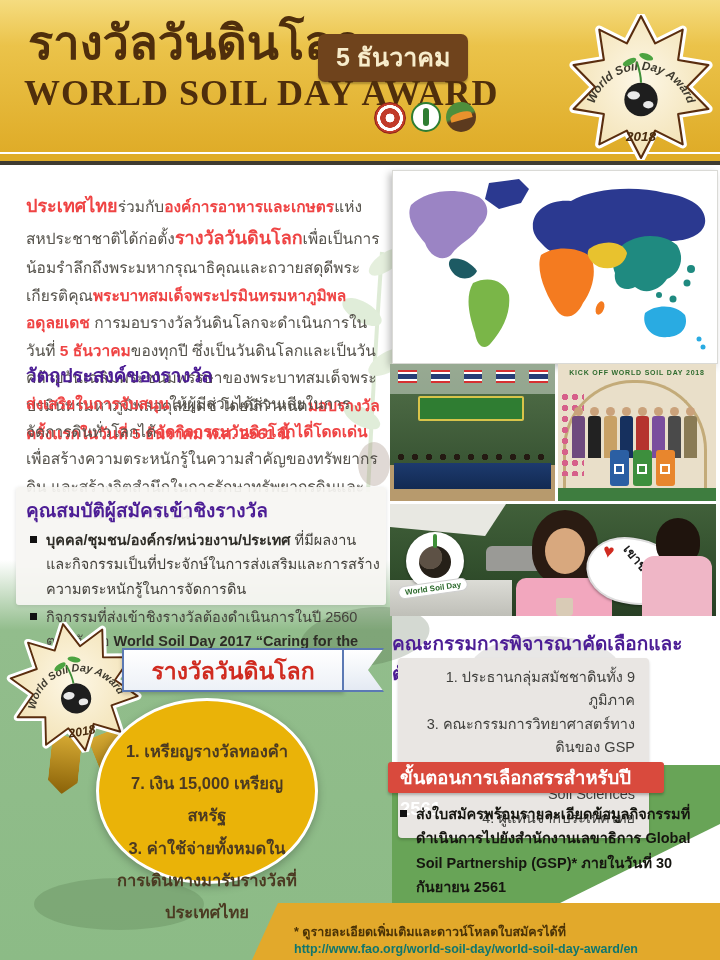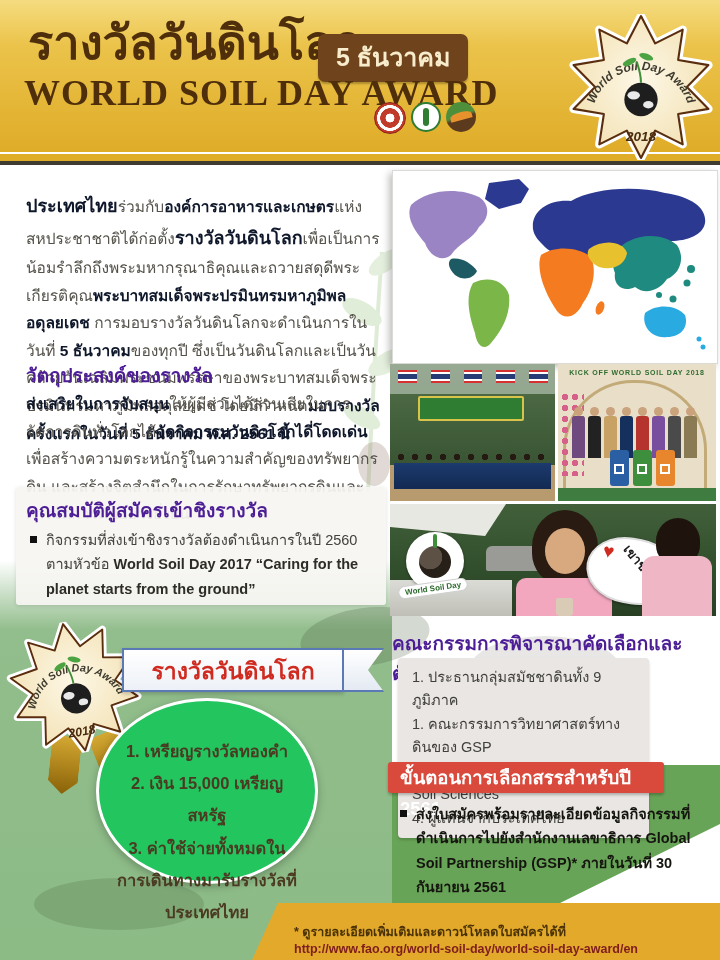--- a/index.html
+++ b/index.html
@@ -35,21 +35,21 @@
   .white-tri{left:556px;top:824px;width:164px;height:81px;background:#FFFFFF;
              clip-path:polygon(100% 0,100% 100%,0 100%);}
   .blob{border-radius:50%;}
   .blob1{left:300px;top:608px;width:130px;height:58px;background:rgba(60,80,50,.22);transform:rotate(-8deg);}
   .blob2{left:430px;top:778px;width:100px;height:52px;background:rgba(40,70,35,.28);}
   .blob3{left:470px;top:636px;width:150px;height:66px;background:rgba(110,105,100,.16);}
   .blob4{left:34px;top:878px;width:170px;height:52px;background:rgba(70,100,60,.22);}
 
   
   .body-text{font-size:15.5px;line-height:1.78;color:#55524B;}
-  .body-text b{color:#0f172a;}
+  .body-text b{color:#ef4444;}
   .intro{left:26px;top:190px;width:354px;}
   .seg-big{font-size:18px;}
   .sec-heading{font-size:19px;font-weight:bold;color:#4c1d95;}
   .objectives-h{left:26px;top:360px;}
   .objectives-p{left:26px;top:390px;width:354px;}
   .qual-box{left:16px;top:487px;width:370px;height:118px;background:rgba(246,245,242,.93);
             border-radius:3px;box-shadow:0 1px 4px rgba(0,0,0,.12);}
   .qual-h{left:26px;top:495px;}
   ul.sq{list-style:none;margin:0;padding:0;}
   ul.sq li{position:relative;padding-left:18px;}
@@ -105,50 +105,50 @@
   .p3-heart-sign{left:196px;top:34px;width:88px;height:62px;background:#fff;border:2px solid #DDD;
     border-radius:50%/55%;transform:rotate(10deg);box-shadow:0 1px 3px rgba(0,0,0,.4);}
   .p3-heart{left:12px;top:6px;color:#D02B20;font-size:19px;line-height:1;}
   .p3-heart-text{left:28px;top:14px;font-size:13px;font-weight:bold;color:#1C1C1C;transform:rotate(40deg);white-space:nowrap;}
   .p3-kid-hair{right:16px;top:14px;width:44px;height:46px;background:#1F140D;border-radius:50% 50% 40% 40%;}
   .p3-kid-body{right:4px;top:52px;width:70px;height:60px;background:#EFB6C6;border-radius:12px 12px 0 0;}
 
   
   .committee-h{left:392px;top:628px;}
   .committee-box{left:398px;top:658px;width:251px;background:#E9E6E3;border-radius:4px;
-                 box-shadow:0 2px 3px rgba(0,0,0,.18);padding:8px 14px;box-sizing:border-box;}
+                 box-shadow:0 2px 3px rgba(0,0,0,.18);padding:8px 14px;box-sizing:border-box;text-align:right;}
   .committee-box ul{list-style:none;margin:0;padding:0;font-size:14.5px;color:#3F3F3C;line-height:1.62;}
   .process-hbar{left:388px;top:762px;width:276px;height:31px;background:#D94A3D;border-radius:3px;
                 color:#fff;font-size:18.5px;font-weight:bold;line-height:31px;padding-left:12px;box-sizing:border-box;
                 box-shadow:0 2px 3px rgba(0,0,0,.25);}
   .process-list{left:398px;top:802px;width:316px;font-size:14.5px;font-weight:bold;color:#15150F;line-height:1.68;}
   .process-list li{margin-bottom:22px;}
 
   
   .badge-svg-top{left:568px;top:14px;}
   .badge-wrap-bottom{left:14px;top:620px;width:140px;height:200px;transform:rotate(-10deg);}
   .ribbon-tail{width:30px;height:58px;background:linear-gradient(#D4A832,#8A6208);
                clip-path:polygon(0 0,100% 0,100% 78%,50% 100%,0 78%);}
   .tail-l{left:28px;top:112px;transform:rotate(16deg);}
   .tail-r{left:76px;top:116px;transform:rotate(-12deg);}
   .ribbon-banner{left:122px;top:648px;width:222px;height:44px;background:linear-gradient(#FFFFFF,#EDF1F7);
     border:2px solid #5B79B4;color:#D02B20;font-size:23px;font-weight:bold;text-align:center;line-height:42px;
     box-shadow:0 2px 4px rgba(0,0,0,.2);box-sizing:border-box;}
   .ribbon-tail-right{left:344px;top:648px;width:40px;height:44px;background:linear-gradient(#FFFFFF,#E4EAF3);
     border-top:2px solid #5B79B4;border-bottom:2px solid #5B79B4;box-sizing:border-box;
     clip-path:polygon(0 0,100% 0,60% 50%,100% 100%,0 100%);}
-  .prize-ellipse{left:96px;top:698px;width:216px;height:180px;border-radius:50%;background:#22c55e;
+  .prize-ellipse{left:96px;top:698px;width:216px;height:180px;border-radius:50%;background:#eab308;
     border:3px solid #fff;box-shadow:0 3px 8px rgba(0,0,0,.25);}
   .prizes{padding:34px 18px 0;text-align:center;font-size:16.5px;font-weight:bold;color:#4B3A22;line-height:1.95;}
 
   
   .footer-gold{left:252px;top:903px;width:468px;height:57px;background:#E2A92B;
                clip-path:polygon(26px 0,100% 0,100% 100%,0 100%);}
   .footer-note{left:294px;top:922px;width:420px;font-size:12.5px;font-weight:bold;color:#4A3206;}
-  .footer-note .url{color:#7f1d1d;}
+  .footer-note .url{color:#0f766e;}
 
   svg text{font-family:"Liberation Sans","DejaVu Sans",sans-serif;}
 </style>
 </head>
 <body>
 
 <div class="poster">
 
   <div class="abs header"></div>
   <div class="abs gold-strip"></div>
@@ -206,20 +206,21 @@
   </div>
 
   <div class="abs sec-heading objectives-h">วัตถุประสงค์ของรางวัล</div>
   <div class="abs objectives-p body-text">
     <b>ส่งเสริยในการจับสนุน</b><span>ให้ผู้มีส่วนได้ส่วนเสียในการจัดการดินทั่วโลกได้</span><b>จัดกิจกรรมวันดิวโลกไดี่โดดเด่น</b><span>เพื่อสร้างความตระหนักรู้ในความสำคัญของทรัพยากรดิน และสร้างจิตสำนึกในการรักษาทรัพยากรดินและการจัดการดินอย่างยั่งยืน</span>
   </div>
 
   <div class="abs qual-box"></div>
   <div class="abs sec-heading qual-h">คุณสมบัติผู้สมัครเข้าชิงรางวัล</div>
   <ul class="abs sq qual-list">
+    <li><b>บุคคล/ชุมชน/องค์กร/หน่วยงาน/ประเทศ</b><span> ที่มีผลงานและกิจกรรมเป็นที่ประจักษ์ในการส่งเสริมและการสร้างความตระหนักรู้ในการจัดการดิน</span></li>
     <li><span>กิจกรรมที่ส่งเข้าชิงรางวัลต้องดำเนินการในปี 2560 ตามหัวข้อ </span><b>World Soil Day 2017 “Caring for the planet starts from the ground”</b></li>
   </ul>
 
   <div class="abs map-card">
     <svg width="322" height="190" viewBox="0 0 322 190">
       <rect width="322" height="190" fill="#FFFFFF"></rect>
       <path fill="#2B3990" d="M96,12 l30,-4 10,10 -8,14 -22,6 -14,-10 z"></path>
       <path fill="#2B3990" d="M140,58 C138,40 156,28 178,30 C198,18 240,14 272,22 C300,26 314,38 312,52 C310,64 294,70 278,70 C268,80 252,78 240,82 C226,86 210,80 196,84 C178,88 158,84 150,74 C144,68 141,64 140,58 Z"></path>
       <path fill="#1F8A80" d="M236,70 C252,62 272,64 284,74 C292,86 288,102 274,108 C266,120 252,124 242,116 C230,122 220,114 222,102 C216,88 224,76 236,70 Z"></path>
       <circle cx="298" cy="98" r="4" fill="#1F8A80"></circle>
@@ -289,21 +290,21 @@
       <div class="abs p3-heart-text">เขาชะงุ้ม</div>
     </div>
     <div class="abs p3-kid-hair"></div>
     <div class="abs p3-kid-body"></div>
   </div>
 
   <div class="abs sec-heading committee-h">คณะกรรมการพิจารณาคัดเลือกและตัดสิน</div>
   <div class="abs committee-box">
     <ul>
       <li>1. ประธานกลุ่มสมัชชาดินทั้ง 9 ภูมิภาค</li>
-      <li>1. คณะกรรมการวิทยาศาสตร์ทางดินของ GSP</li>
+      <li>3. คณะกรรมการวิทยาศาสตร์ทางดินของ GSP</li>
       <li>3. ผู้แทน the International Union of Soil Sciences</li>
       <li>4. ผู้แทนจากประเทศไทย</li>
     </ul>
   </div>
 
   <div class="abs process-hbar">ขั้นตอนการเลือกสรรสำหรับปี 2561</div>
   <ul class="abs sq process-list">
     <li>ส่งใบสมัครพร้อมรายละเอียดข้อมูลกิจกรรมที่ดำเนินการไปยังสำนักงานเลขาธิการ Global Soil Partnership (GSP)* ภายในวันที่ 30 กันยายน 2561</li>
     <li>คณะกรรมการฯ จะพิจารณา คัดเลือก และประกาศรายชื่อผู้ได้รับรางวัลเดือนพฤศจิกายน 2561</li>
 
@@ -333,21 +334,21 @@
       <ellipse cx="75" cy="41" rx="7" ry="3" fill="#4CA341" transform="rotate(20 75 41)"></ellipse>
       <text x="70" y="122" text-anchor="middle" font-size="13" font-weight="bold" font-style="italic" fill="#4A2C0E">2018</text>
     </svg>
   </div>
 
   <div class="abs ribbon-banner">รางวัลวันดินโลก</div>
   <div class="abs ribbon-tail-right"></div>
   <div class="abs prize-ellipse">
     <div class="prizes">
       <div>1. เหรียญรางวัลทองคำ</div>
-      <div>2. เงิน 15,000 เหรียญสหรัฐ</div>
+      <div>7. เงิน 15,000 เหรียญสหรัฐ</div>
       <div>3. ค่าใช้จ่ายทั้งหมดในการเดินทางมารับรางวัลที่ประเทศไทย</div>
     </div>
   </div>
 
   <div class="abs footer-gold"></div>
   <div class="abs footer-note">
     <span>* ดูรายละเอียดเพิ่มเติมและดาวน์โหลดใบสมัครได้ที่ </span><span class="url">http://www.fao.org/world-soil-day/world-soil-day-award/en</span>
   </div>
 
 </div>

